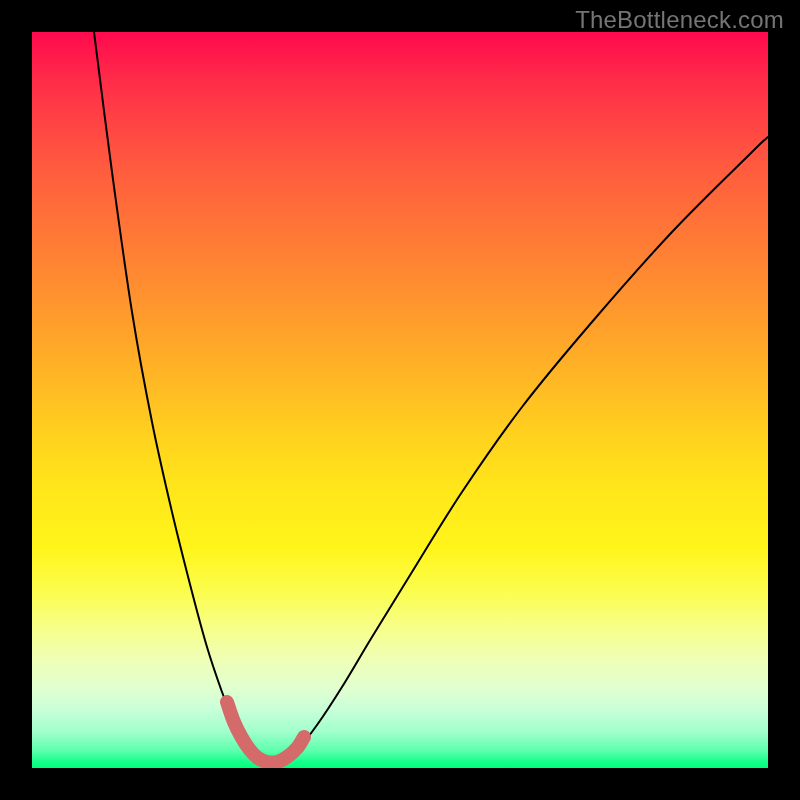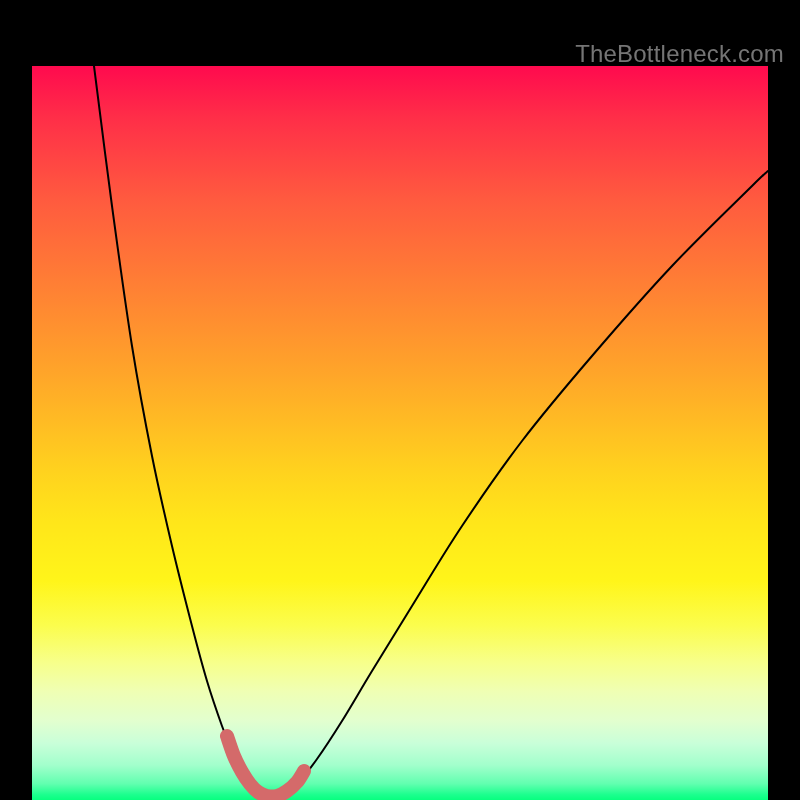--- a/index.html
+++ b/index.html
@@ -2,21 +2,20 @@
 <html><head>
 <meta charset="utf-8">
 <style>
   * { margin: 0; padding: 0; box-sizing: border-box; }
   html, body { width: 800px; height: 800px; overflow: hidden; background: #000; }
   .outer {
     width: 800px;
     height: 723px;
     background: #000;
     position: relative;
-    margin-top: 34px;
   }
   .watermark {
     position: absolute;
     top: 6px;
     right: 16px;
     color: #757575;
     font-family: Arial, Helvetica, sans-serif;
     font-size: 24px;
     font-weight: 400;
     letter-spacing: 0.2px;

